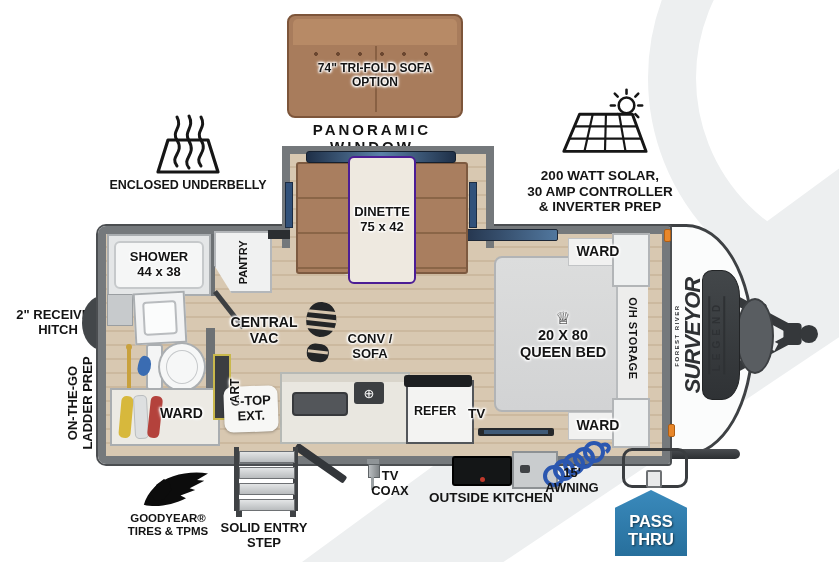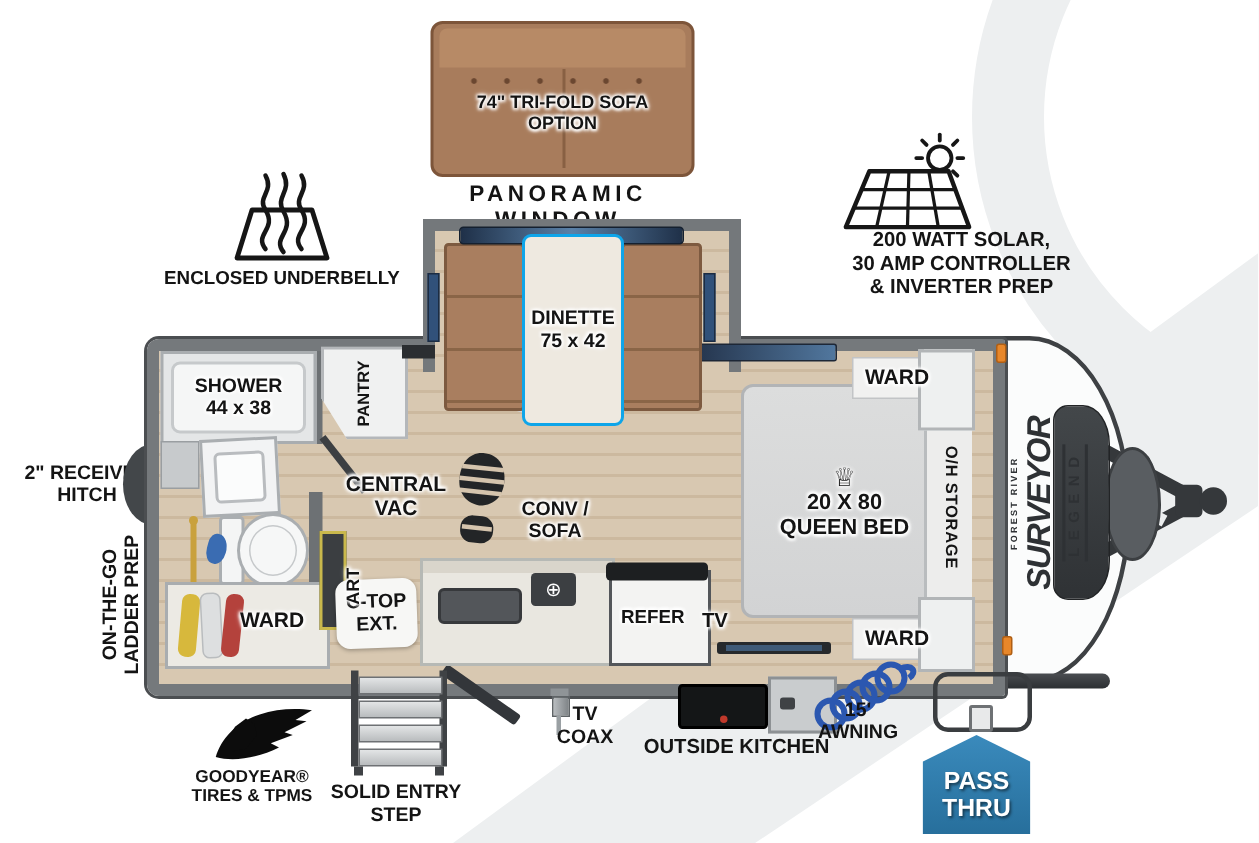--- a/index.html
+++ b/index.html
@@ -31,21 +31,21 @@
   .brand-model{font-size:10px;font-weight:bold;letter-spacing:5px;border-top:2px solid #2e3134;border-bottom:2px solid #2e3134;padding:1px 3px;margin-top:2px;display:inline-block;}
   .marker{width:5px;height:11px;background:#e8872a;border-radius:2px;z-index:4;border:1px solid #b05f14;}
   .propane{left:736px;top:298px;width:34px;height:72px;background:#595d61;border:2px solid #3c3f42;border-radius:50%;z-index:3;}
   .rear-recv{left:82px;top:296px;width:40px;height:54px;background:#43474a;border-radius:50%;z-index:1;}
   .wall{background:#6d7174;z-index:3;}
   
   .dinette-box{left:282px;top:146px;width:196px;height:94px;z-index:4;
     border:8px solid #74787b;border-bottom:none;
     background:repeating-linear-gradient(180deg,#d8c8b1 0 12px,#ccb99f 12px 14px);}
   .bench{width:50px;height:108px;background:repeating-linear-gradient(180deg,#a97e5f 0 33px,#8a6547 33px 35px);border:2px solid #7d5a40;z-index:5;border-radius:3px;}
-  .din-table{left:348px;top:156px;width:64px;height:124px;background:#eee9e0;border:2px solid #0ea5e9;border-radius:6px;z-index:6;}
+  .din-table{left:348px;top:156px;width:64px;height:124px;background:#eee9e0;border:2px solid #4c1d95;border-radius:6px;z-index:6;}
   .pano-glass{left:306px;top:151px;width:148px;height:10px;z-index:6;border:1px solid #15202f;border-radius:3px;
     background:linear-gradient(90deg,#1f3048,#5a81a8,#1f3048);}
   .side-slit{width:6px;height:44px;background:#31517a;border:1px solid #1c2c42;z-index:6;}
   .arm{width:54px;height:3px;background:#d2d5d7;z-index:4;}
   
   .shower{left:107px;top:234px;width:100px;height:58px;background:#e4e6e7;border:2px solid #a9adb0;z-index:3;}
   .shower-pan{position:absolute;inset:5px;background:#f5f6f6;border:2px solid #c6c9cb;border-radius:6px;}
   .shelf{left:107px;top:294px;width:24px;height:30px;background:#c7cacc;border:1px solid #9a9ea1;z-index:3;}
   .sink{left:134px;top:292px;width:48px;height:48px;background:#f2f3f4;border:2px solid #aaaeb1;transform:rotate(-3deg);z-index:3;}
   .sink-basin{position:absolute;inset:7px;background:#fbfcfc;border:2px solid #b9bcbf;border-radius:4px;}
@@ -150,21 +150,21 @@
     </g>
     <polygon points="6,64 22,26 76,26 90,64" fill="#fff" stroke="#161616" stroke-width="3" stroke-linejoin="round"></polygon>
     <g stroke="#161616" stroke-width="2.2">
       <line x1="35.5" y1="26" x2="27" y2="64"></line>
         <line x1="49" y1="26" x2="48" y2="64"></line>
         <line x1="62.5" y1="26" x2="69" y2="64"></line>
       <line x1="16.7" y1="38.5" x2="80.6" y2="38.5"></line>
         <line x1="11.5" y1="51" x2="85.2" y2="51"></line>
     </g>
   </svg>
-  <div class="abs txt" style="left:524px;top:152px;width:152px;font-size:13.5px;margin-left:41px;">
+  <div class="abs txt" style="left:524px;top:168px;width:152px;font-size:13.5px;">
     <div>200 WATT SOLAR,</div>
     <div>30 AMP CONTROLLER</div>
     <div>&amp; INVERTER PREP</div>
   </div>
 
   <div class="abs txt" style="left:10px;top:308px;width:96px;font-size:13px;">
     <div>2" RECEIVER</div>
     <div>HITCH</div>
   </div>
   <div class="abs flexc rot-ccw" style="left:16px;top:366px;width:130px;height:74px;">

